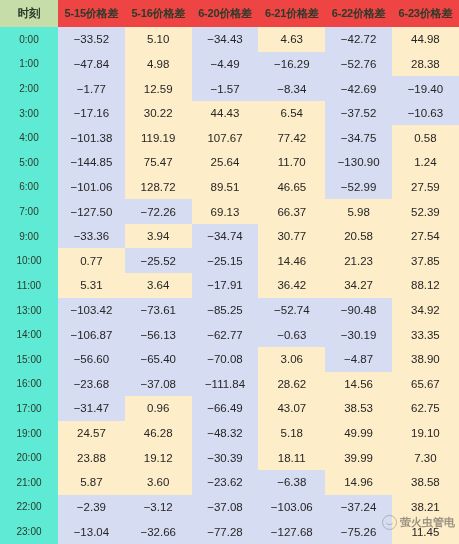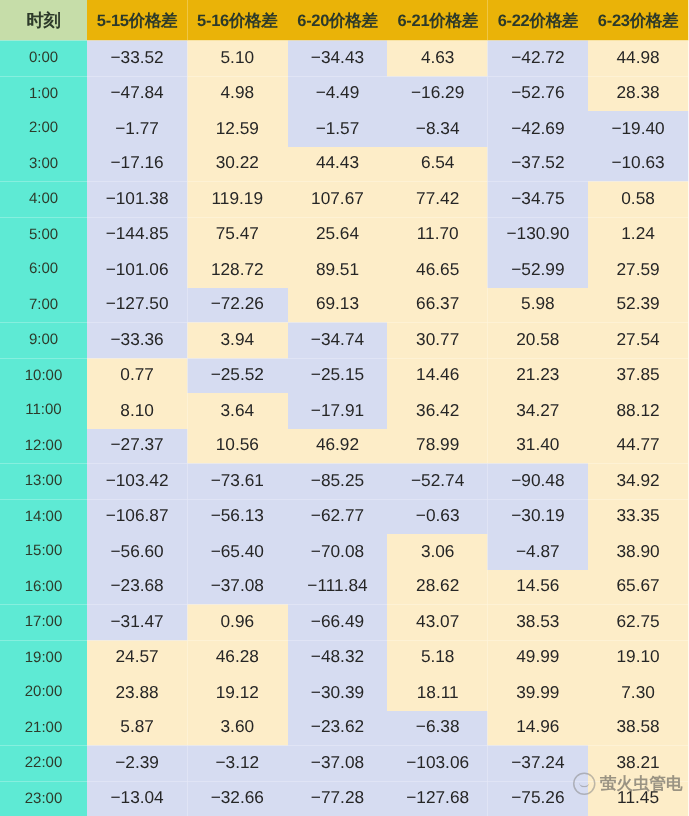--- a/index.html
+++ b/index.html
@@ -18,21 +18,21 @@
     height: 544px;
     border-collapse: collapse;
     table-layout: fixed;
     position: relative;
   }
   #price-diff-table col.time-col { width: 58px; }
   #price-diff-table col.data-col { width: 66.8px; }
 
   thead th {
     height: 27px;
-    background: #eab308;
+    background: #ef4444;
     color: #2d3a2a;
     font-size: 11px;
     font-weight: bold;
     text-align: center;
     padding: 0 2px;
     white-space: nowrap;
     letter-spacing: -0.2px;
   }
   thead th.time-head {
     background: #c6dda9;
@@ -202,35 +202,26 @@
         <td class="time-cell">10:00</td>
         <td class="pos">0.77</td>
         <td class="neg">−25.52</td>
         <td class="neg">−25.15</td>
         <td class="pos">14.46</td>
         <td class="pos">21.23</td>
         <td class="pos">37.85</td>
       </tr>
       <tr>
         <td class="time-cell">11:00</td>
-        <td class="pos">8.10</td>
+        <td class="pos">5.31</td>
         <td class="pos">3.64</td>
         <td class="neg">−17.91</td>
         <td class="pos">36.42</td>
         <td class="pos">34.27</td>
         <td class="pos">88.12</td>
-      </tr>
-      <tr>
-        <td class="time-cell">12:00</td>
-        <td class="neg">−27.37</td>
-        <td class="pos">10.56</td>
-        <td class="pos">46.92</td>
-        <td class="pos">78.99</td>
-        <td class="pos">31.40</td>
-        <td class="pos">44.77</td>
       </tr>
       <tr>
         <td class="time-cell">13:00</td>
         <td class="neg">−103.42</td>
         <td class="neg">−73.61</td>
         <td class="neg">−85.25</td>
         <td class="neg">−52.74</td>
         <td class="neg">−90.48</td>
         <td class="pos">34.92</td>
       </tr>

